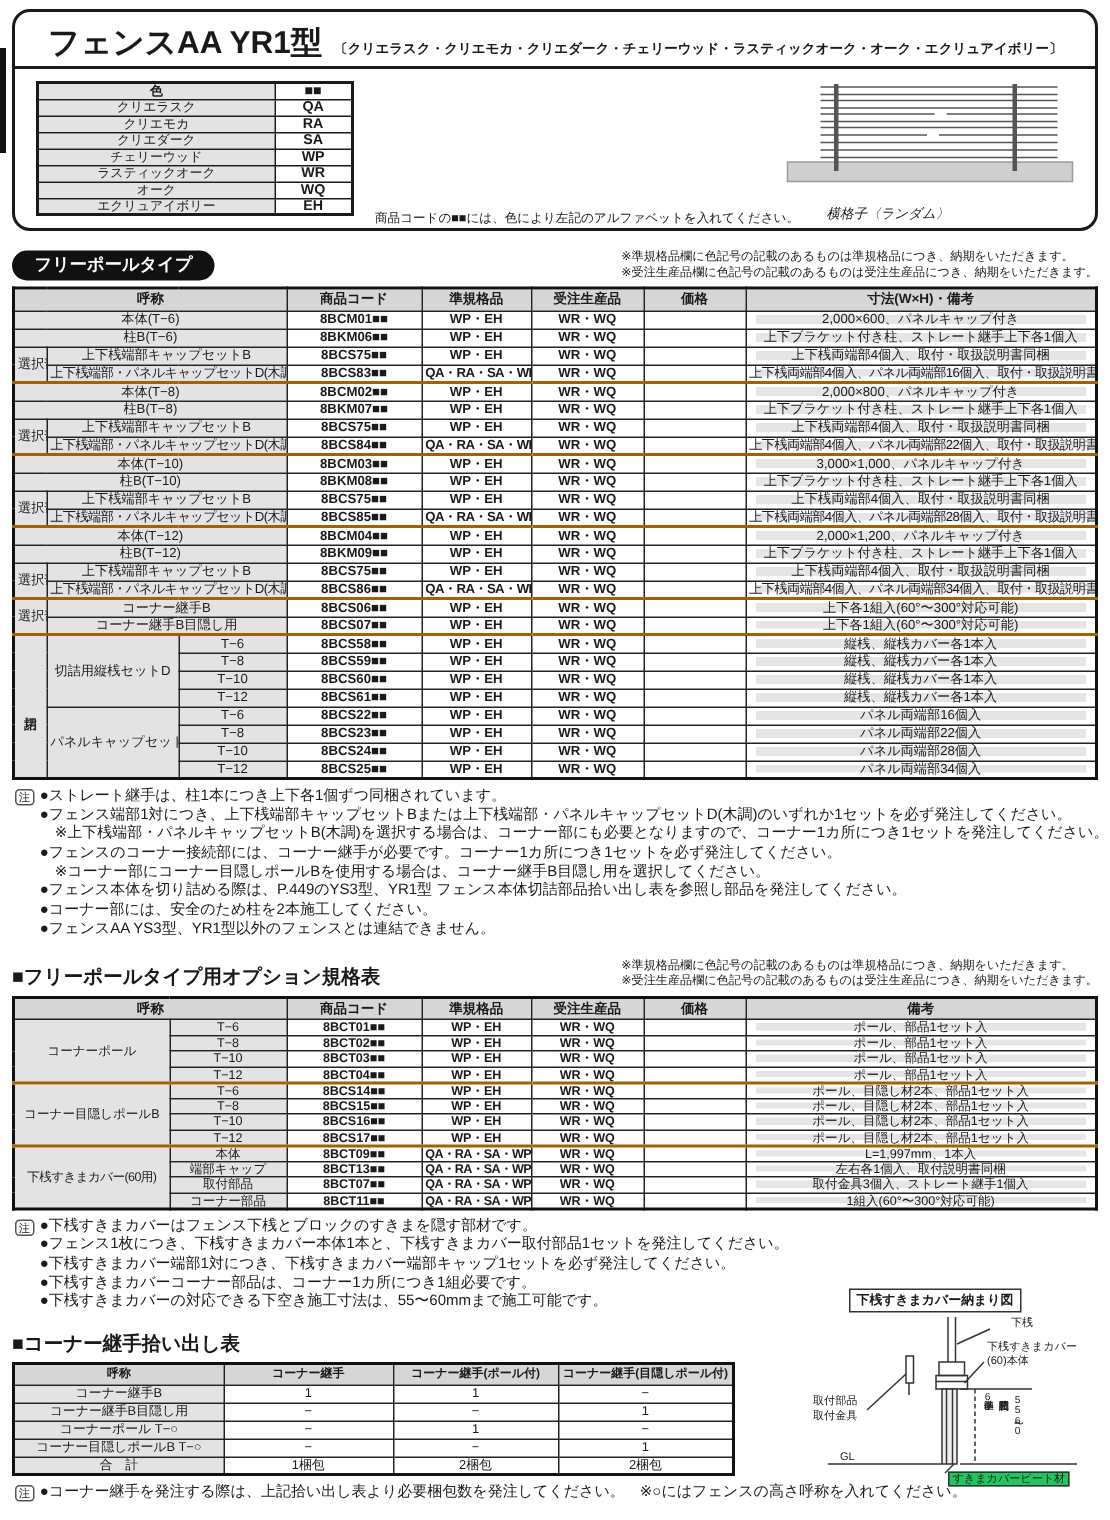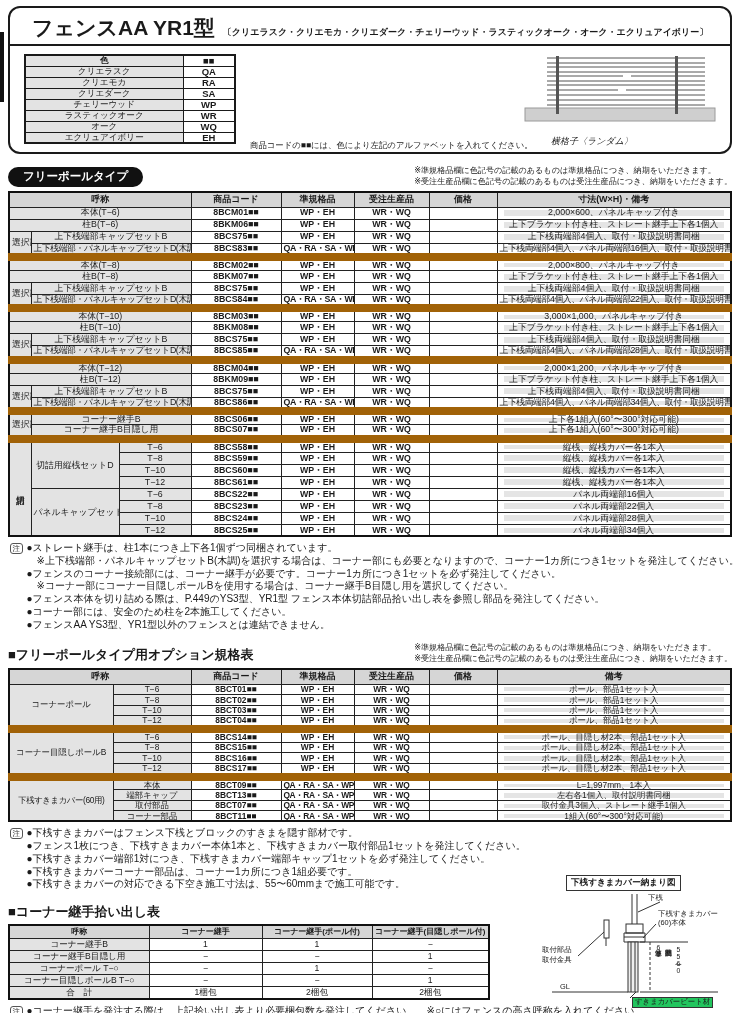--- a/index.html
+++ b/index.html
@@ -38,21 +38,21 @@
   table.spec td { height:12px; font-size:8.8px; }
   td.name { background:#e3e3e3; }
   td.grp  { background:#e3e3e3; font-size:8px; padding:0; line-height:1.05; }
   td.vert { writing-mode:vertical-rl; text-orientation:upright; letter-spacing:1px; font-size:8.5px; }
   td.code { font-weight:bold; font-size:9.3px; }
   td.sm   { font-size:7.4px; letter-spacing:-0.4px; }
   td.rem  { font-size:8.5px;
             background-image:linear-gradient(#e5e5e5,#e5e5e5);
             background-size:calc(100% - 12px) calc(100% - 5px);
             background-position:center; background-repeat:no-repeat; }
-  tr.sep td { border-top:8px solid #a16207; }
+  tr.sep td { border-top:2px solid #a16207; }
   table.tbl-opt td { height:10.5px; font-size:8.4px; }
 
   
   .note-block { display:flex; gap:4px; margin:5px 0 0 2px; }
   .note-mark { border:1.2px solid #555; border-radius:3px; font-size:7.5px; line-height:1.2; padding:0 1.5px; height:11px; margin-top:1px; }
   .note-lines { font-size:10px; line-height:1.27; }
   .note-lines > div { white-space:nowrap; }
 
   
   .bottom-wrap { position:relative; }
@@ -398,20 +398,21 @@
           <td></td>
           <td class="rem">パネル両端部34個入</td>
         </tr>
       </tbody>
   </table>
 
   <div class="note-block">
     <span class="note-mark">注</span>
     <div class="note-lines">
         <div class="">●ストレート継手は、柱1本につき上下各1個ずつ同梱されています。</div>
+        <div class="">●フェンス端部1対につき、上下桟端部キャップセットBまたは上下桟端部・パネルキャップセットD(木調)のいずれか1セットを必ず発注してください。</div>
         <div class="">　※上下桟端部・パネルキャップセットB(木調)を選択する場合は、コーナー部にも必要となりますので、コーナー1カ所につき1セットを発注してください。</div>
         <div class="">●フェンスのコーナー接続部には、コーナー継手が必要です。コーナー1カ所につき1セットを必ず発注してください。</div>
         <div class="">　※コーナー部にコーナー目隠しポールBを使用する場合は、コーナー継手B目隠し用を選択してください。</div>
         <div class="">●フェンス本体を切り詰める際は、P.449のYS3型、YR1型 フェンス本体切詰部品拾い出し表を参照し部品を発注してください。</div>
         <div class="">●コーナー部には、安全のため柱を2本施工してください。</div>
         <div class="">●フェンスAA YS3型、YR1型以外のフェンスとは連結できません。</div>
       </div>
   </div>
 
   <div class="sec-row">
@@ -641,21 +642,21 @@
             <line x1="100" y1="48" x2="148" y2="48"></line>
             <line x1="100" y1="98" x2="178" y2="98"></line>
             <line x1="110" y1="48" x2="110" y2="98" stroke-dasharray="3,2"></line>
 
             <line x1="98" y1="18" x2="120" y2="8"></line>
             <line x1="103" y1="44" x2="116" y2="30"></line>
             <line x1="38" y1="62" x2="64" y2="38"></line>
             <line x1="90" y1="104" x2="96" y2="98"></line>
           </g>
         </svg>
-        <div class="dlabel" style="left:108px; top:0px;">下桟</div>
+        <div class="dlabel" style="left:134px; top:0px;">下桟</div>
         <div class="dlabel" style="left:118px; top:16px;">下桟すきまカバー</div>
         <div class="dlabel" style="left:118px; top:25px;">(60)本体</div>
         <div class="dlabel" style="left:2px;  top:52px;">取付部品</div>
         <div class="dlabel" style="left:2px;  top:62px;">取付金具</div>
         <div class="dlabel" style="left:20px; top:89px;">GL</div>
         <div class="dlabel vtext" style="left:114px; top:50px; height:46px;">基準値60</div>
         <div class="dlabel vtext" style="left:124px; top:50px; height:46px;">調整範囲</div>
         <div class="dlabel vtext" style="left:134px; top:52px; height:44px;">55〜60</div>
         <div class="dlabel beat-label" style="left:92px; top:103px;">すきまカバービート材</div>
       </div>

